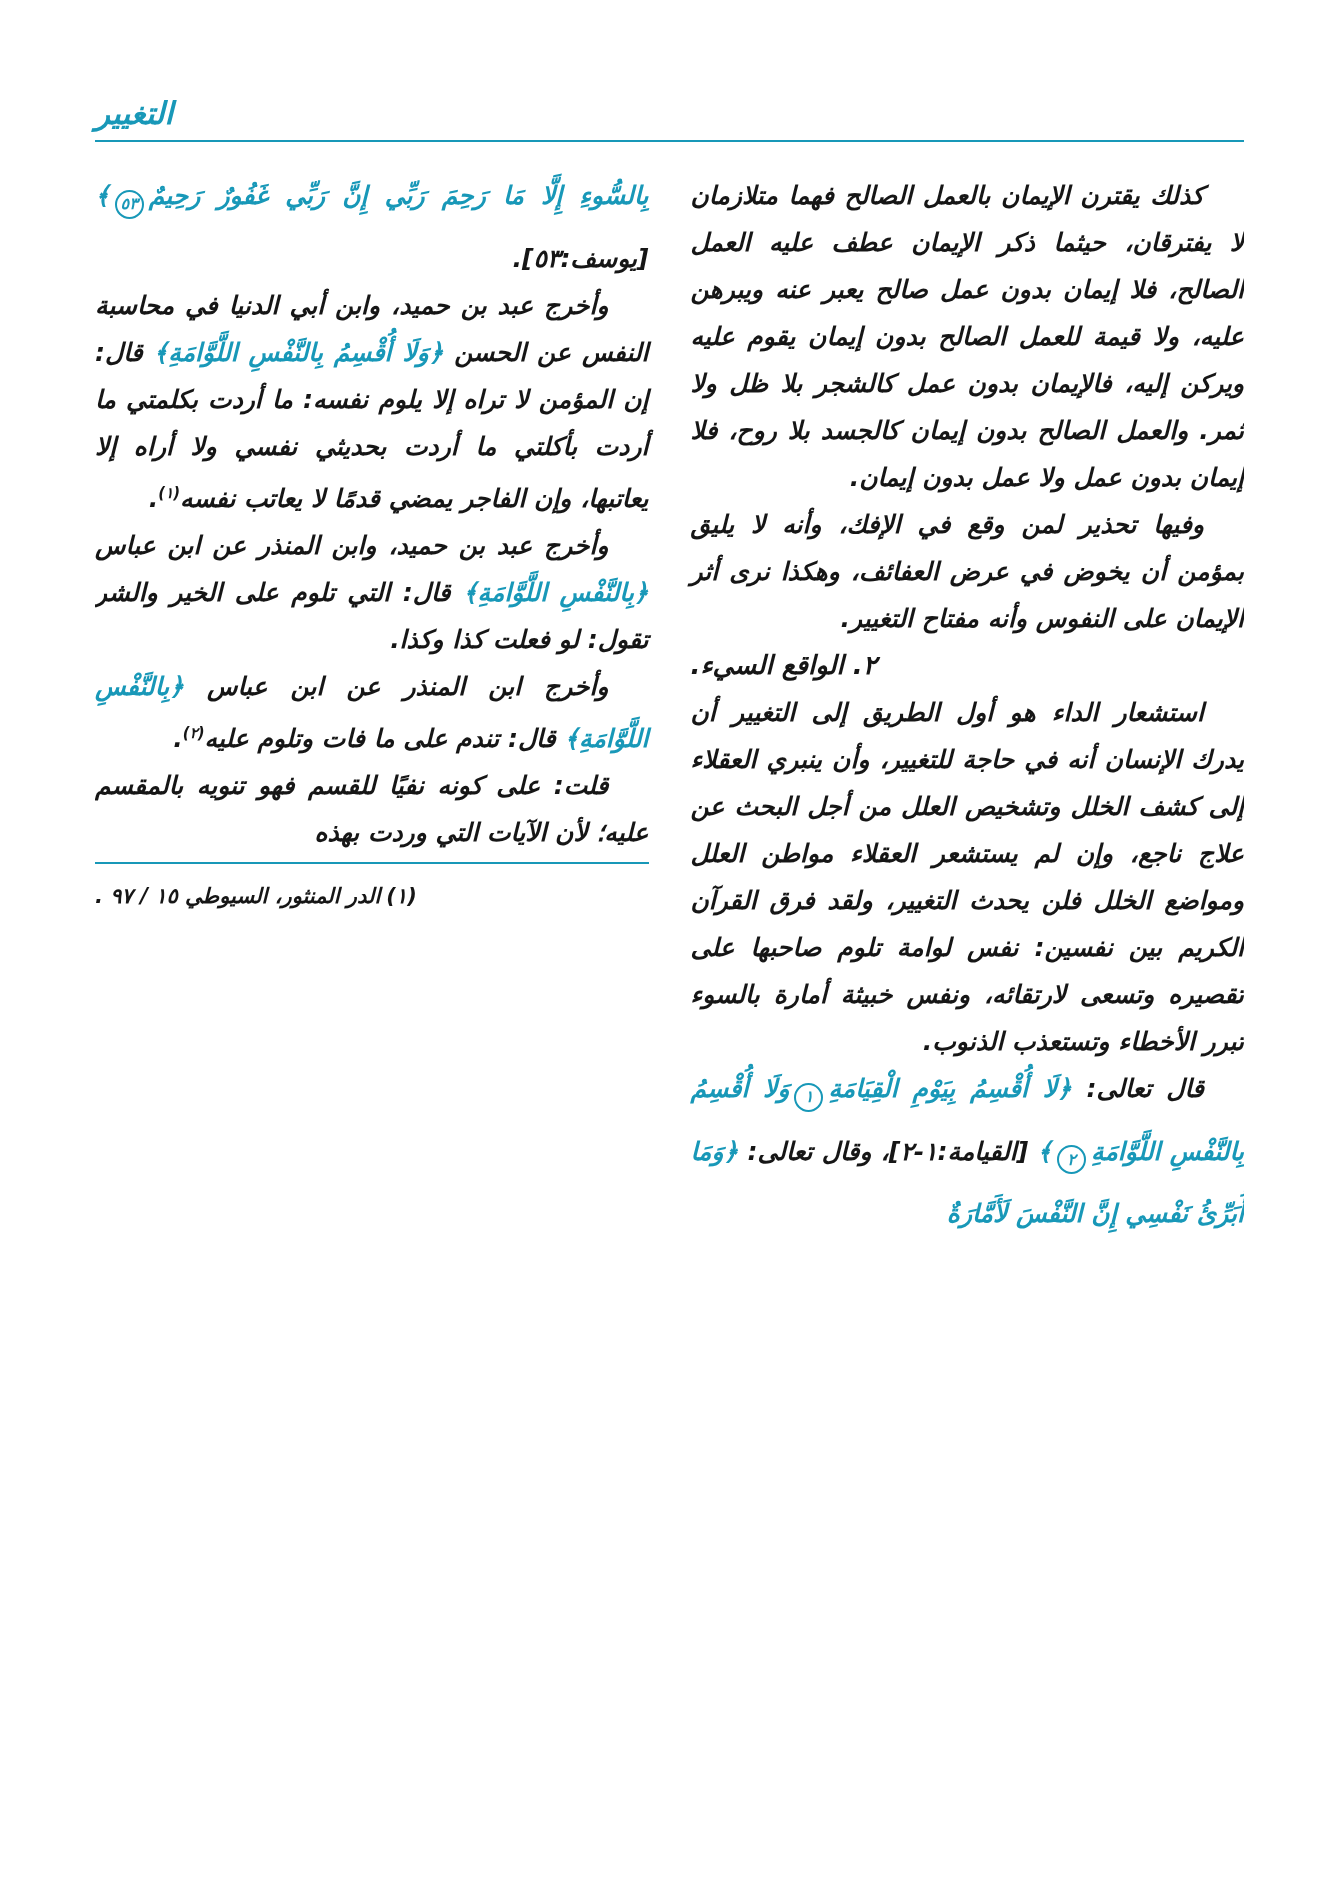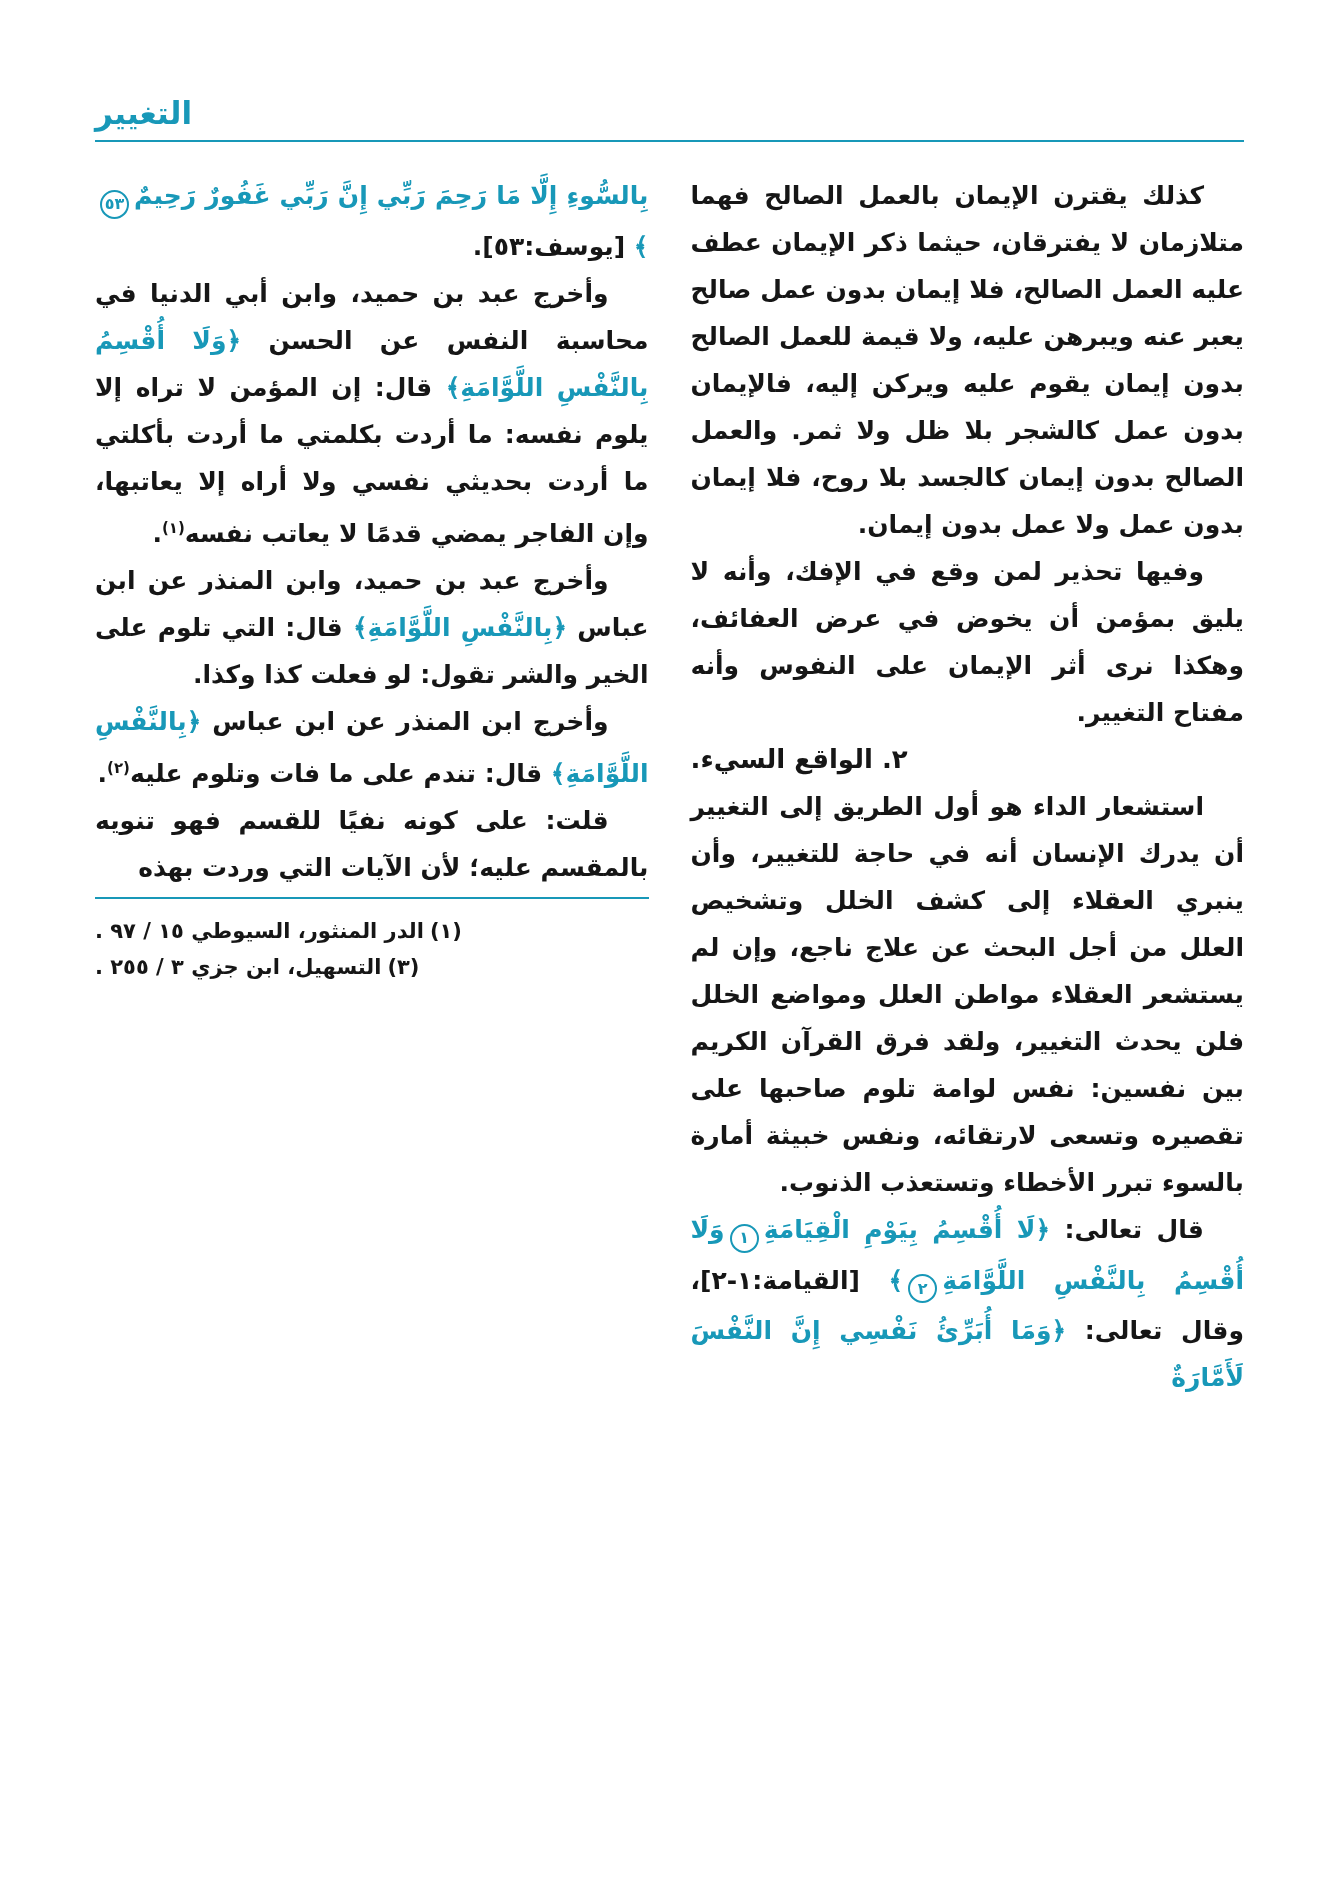--- a/index.html
+++ b/index.html
@@ -13,20 +13,21 @@
     background: #ffffff;
     font-family: "DejaVu Sans", sans-serif;
   }
   .page {
     position: relative;
     width: 1339px; height: 1664px;
     background: #ffffff;
     direction: rtl;
     overflow: hidden;
     color: var(--ink);
+    font-style: italic;
   }
   
   .page-header {
     position: absolute;
     top: 96px; right: 95px; left: 95px;
     padding-bottom: 10px;
     border-bottom: 2.5px solid var(--accent);
   }
   .chapter-title {
     text-align: left;
@@ -74,21 +75,21 @@
   .seg-ayah {
     display: inline-flex;
     align-items: center;
     justify-content: center;
     width: 29px; height: 29px;
     border: 2px solid var(--accent);
     border-radius: 50%;
     color: var(--accent);
     font-size: 16px;
     line-height: 1;
-    margin: 4px 5px;
+    margin: 16px 5px;
     vertical-align: -5px;
     text-indent: 0;
   }
   
   .footnote-separator {
     border: none;
     border-top: 2.5px solid var(--accent);
     margin: 6px 0 14px 0;
   }
   .footnotes {
@@ -149,21 +150,20 @@
       <div>
           <p class="para noindent"><span class="seg-quran">بِالسُّوءِ إِلَّا مَا رَحِمَ رَبِّي إِنَّ رَبِّي غَفُورٌ رَحِيمٌ</span><span class="seg-ayah">٥٣</span><span class="seg-quran">﴾</span><span class="seg-text"> [يوسف:٥٣].</span></p>
           <p class="para indent"><span class="seg-text">وأخرج عبد بن حميد، وابن أبي الدنيا في محاسبة النفس عن الحسن </span><span class="seg-quran">﴿وَلَا أُقْسِمُ بِالنَّفْسِ اللَّوَّامَةِ﴾</span><span class="seg-text"> قال: إن المؤمن لا تراه إلا يلوم نفسه: ما أردت بكلمتي ما أردت بأكلتي ما أردت بحديثي نفسي ولا أراه إلا يعاتبها، وإن الفاجر يمضي قدمًا لا يعاتب نفسه</span><span class="seg-ref">(١)</span><span class="seg-text">.</span></p>
           <p class="para indent"><span class="seg-text">وأخرج عبد بن حميد، وابن المنذر عن ابن عباس </span><span class="seg-quran">﴿بِالنَّفْسِ اللَّوَّامَةِ﴾</span><span class="seg-text"> قال: التي تلوم على الخير والشر تقول: لو فعلت كذا وكذا.</span></p>
           <p class="para indent"><span class="seg-text">وأخرج ابن المنذر عن ابن عباس </span><span class="seg-quran">﴿بِالنَّفْسِ اللَّوَّامَةِ﴾</span><span class="seg-text"> قال: تندم على ما فات وتلوم عليه</span><span class="seg-ref">(٢)</span><span class="seg-text">.</span></p>
           <p class="para indent"><span class="seg-text">قلت: على كونه نفيًا للقسم فهو تنويه بالمقسم عليه؛ لأن الآيات التي وردت بهذه</span></p>
         </div>
       <hr class="footnote-separator">
       <div class="footnotes">
           <div class="footnote"><span class="fn-marker">(١)</span><span class="fn-text">الدر المنثور، السيوطي ١٥ / ٩٧ .</span></div>
-          <div class="footnote"><span class="fn-marker">(٣)</span><span class="fn-text">التسهيل، ابن جزي ٣ / ٢٥٥ .</span></div>
         </div>
     </section>
   </main>
 
   <div class="footer-tab"></div>
 
   <div class="page-number">٢٥٩</div>
 
   <div class="website">www. modoee.com</div>
 

